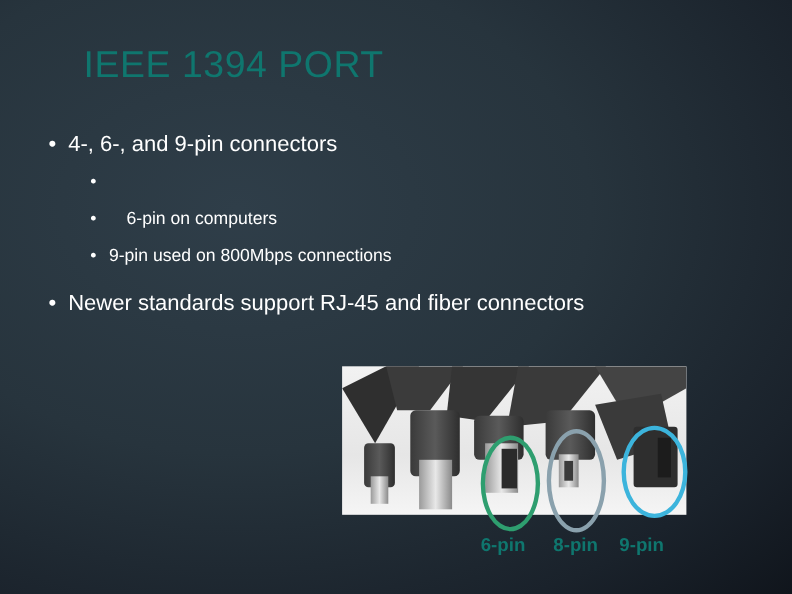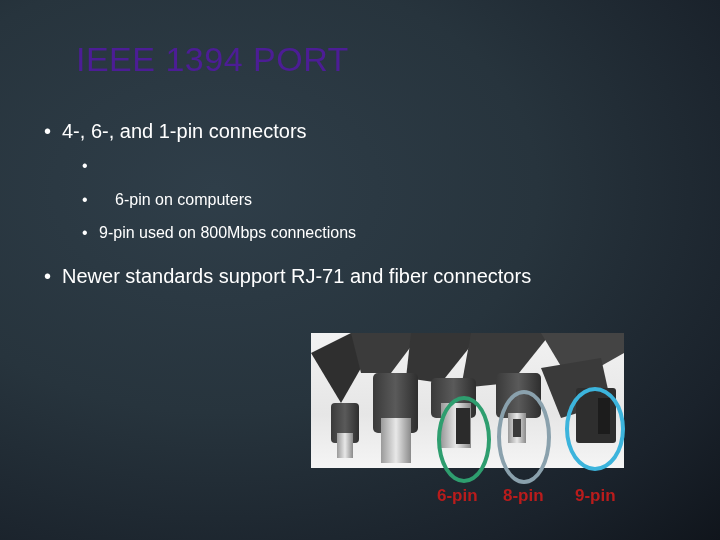--- a/index.html
+++ b/index.html
@@ -4,68 +4,68 @@
 <style>
   html, body { margin:0; padding:0; }
   body {
     width:720px; height:540px; overflow:hidden; position:relative;
     background: radial-gradient(ellipse at 30% 35%, #2f3e49 0%, #27343d 45%, #1a222b 80%, #10151c 100%);
     font-family: "Liberation Sans", sans-serif;
     color:#ffffff;
   }
   .title {
     position:absolute; left:76px; top:40px;
-    font-size:34px; letter-spacing:0.5px; color:#4c1d95; font-weight:normal;
+    font-size:34px; letter-spacing:0.5px; color:#0f766e; font-weight:normal;
   }
   .bullet-l1 {
     position:absolute; font-size:20px; color:#ffffff;
   }
   .bullet-l1 .dot, .bullet-l2 .dot {
     position:absolute; top:0; color:#ffffff;
   }
   .bullet-l2 {
     position:absolute; font-size:16px; color:#ffffff;
   }
   .photo {
     position:absolute; left:311px; top:333px; width:313px; height:135px;
     overflow:hidden;
     background: linear-gradient(180deg, #f2f2f2 0%, #e6e6e6 60%, #f5f5f5 100%);
   }
   .caption {
-    position:absolute; top:486px; font-size:17px; font-weight:bold; color:#b91c1c;
+    position:absolute; top:486px; font-size:17px; font-weight:bold; color:#0f766e;
   }
   .ring {
     position:absolute; border-radius:50%; box-sizing:border-box;
   }
 </style>
 </head>
 <body>
 
 <div class="title">IEEE 1394 PORT</div>
 
 <div class="bullet-l1" style="left:44px; top:120px;">
   <span class="dot" style="left:0;">•</span>
-  <span style="margin-left:18px;">4-, 6-, and 1-pin connectors</span>
+  <span style="margin-left:18px;">4-, 6-, and 9-pin connectors</span>
 </div>
 
 <div class="bullet-l2" style="left:82px; top:157px;">
   <span class="dot" style="left:0;">•</span>
 </div>
 <div class="bullet-l2" style="left:82px; top:191px;">
   <span class="dot" style="left:0;">•</span>
   <span style="margin-left:33px;">6-pin on computers</span>
 </div>
 <div class="bullet-l2" style="left:82px; top:224px;">
   <span class="dot" style="left:0;">•</span>
   <span style="margin-left:17px;">9-pin used on 800Mbps connections</span>
 </div>
 
 <div class="bullet-l1" style="left:44px; top:265px;">
   <span class="dot" style="left:0;">•</span>
-  <span style="margin-left:18px;">Newer standards support RJ-71 and fiber connectors</span>
+  <span style="margin-left:18px;">Newer standards support RJ-45 and fiber connectors</span>
 </div>
 
 <div class="photo">
   <svg width="313" height="135" viewBox="0 0 313 135">
     <defs>
       <linearGradient id="cab" x1="0" y1="0" x2="1" y2="0">
         <stop offset="0" stop-color="#3a3a3a"></stop>
         <stop offset="0.5" stop-color="#5a5a5a"></stop>
         <stop offset="1" stop-color="#2e2e2e"></stop>
       </linearGradient>
@@ -101,13 +101,13 @@
     <rect x="287" y="65" width="12" height="36" fill="#1c1c1c"></rect>
   </svg>
 </div>
 
 <div class="ring" style="left:437px; top:396px; width:54px; height:87px; border:4px solid #2e9e6f;"></div>
 <div class="ring" style="left:497px; top:390px; width:54px; height:94px; border:4px solid #8aa1ad;"></div>
 <div class="ring" style="left:565px; top:387px; width:60px; height:84px; border:4px solid #3cb4dc;"></div>
 
 <div class="caption" style="left:437px;">6-pin</div>
 <div class="caption" style="left:503px;">8-pin</div>
-<div class="caption" style="left:575px;">9-pin</div>
+<div class="caption" style="left:563px;">9-pin</div>
 
 </body></html>

